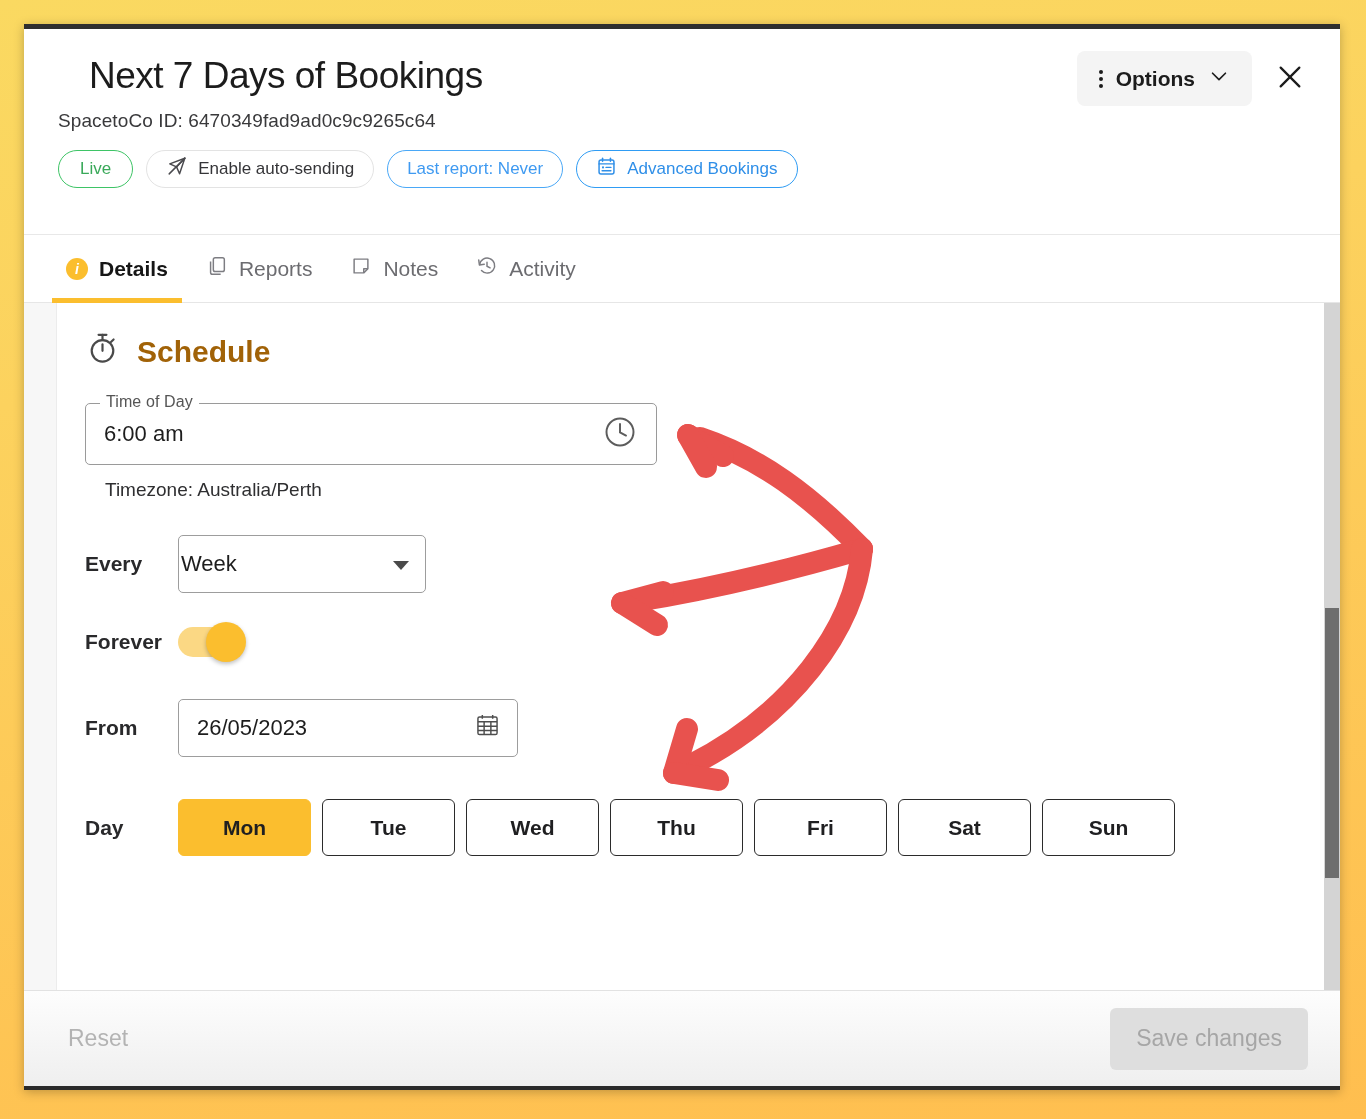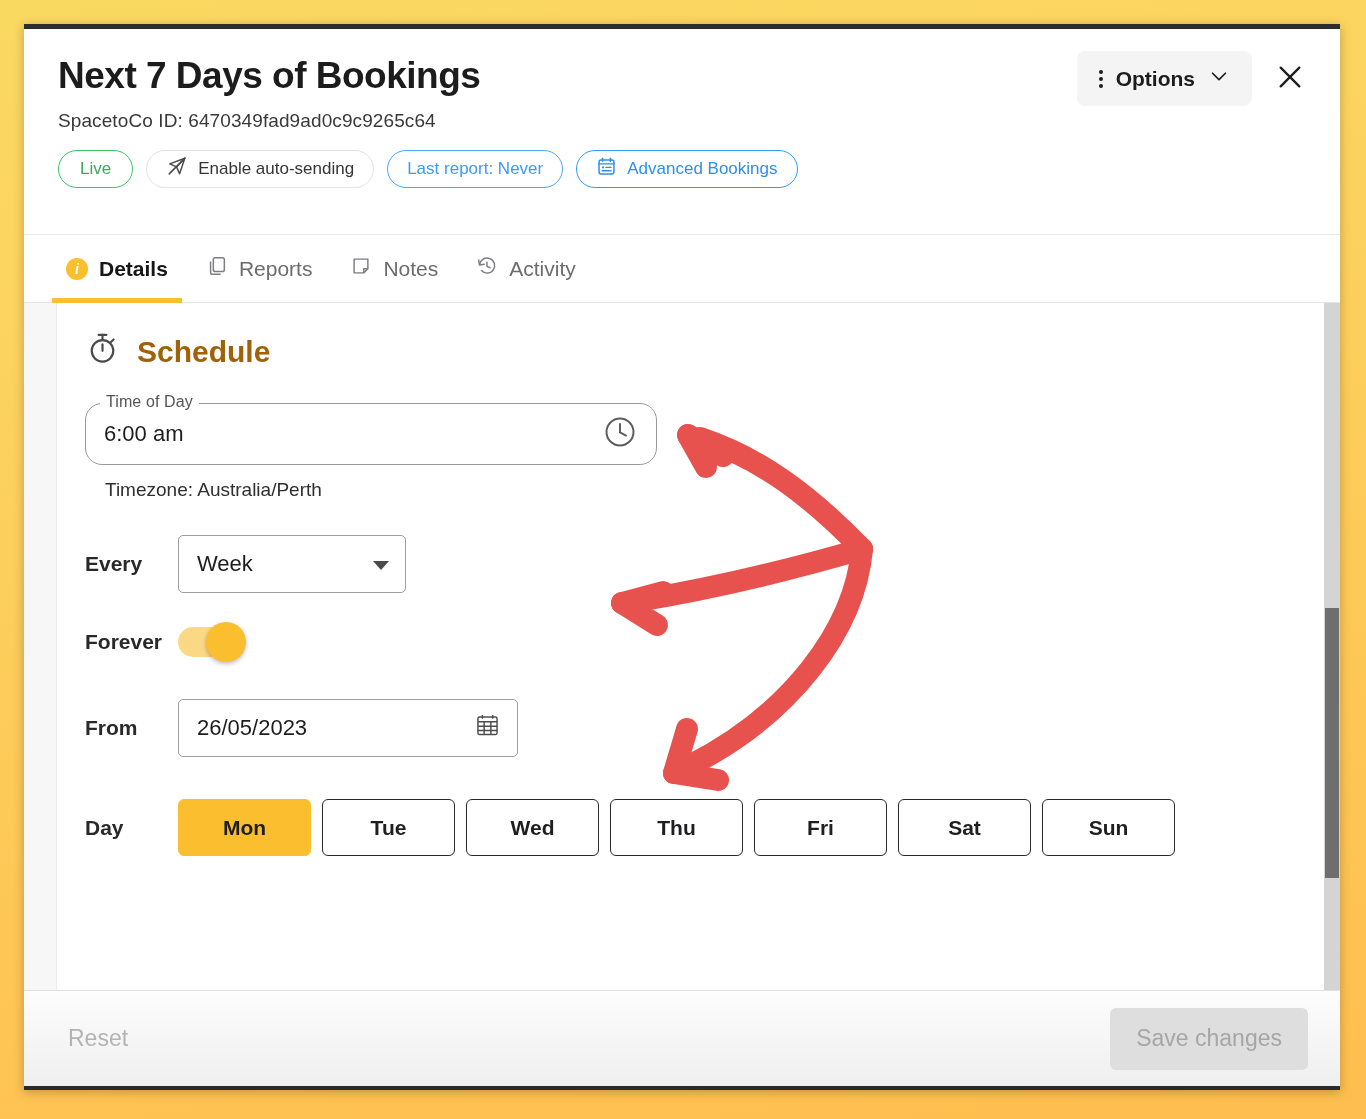--- a/index.html
+++ b/index.html
@@ -39,24 +39,25 @@
   
   .header {
     position: relative;
     padding: 26px 34px 0 34px;
     flex: 0 0 auto;
     height: 206px;
     border-bottom: 1px solid #e8e8e8;
   }
   .title {
     font-size: 37px;
-    font-weight: bold;
+    font-weight: normal;
     color: #1c1c1c;
     letter-spacing: -0.5px;
     line-height: 1.15;
+    margin-left: 31px;
   }
   .subtitle {
     margin-top: 12px;
     font-size: 19px;
     color: #39393b;
     letter-spacing: .1px;
   }
 
   .pill-row {
     margin-top: 18px;
@@ -184,21 +185,21 @@
     display: flex; align-items: center; gap: 17px;
     font-size: 30px; font-weight: bold; color: #a16207;
     margin-bottom: 30px;
   }
 
   .fieldset {
     position: relative;
     width: 572px;
     height: 62px;
     border: 1px solid #9a9a9a;
-    border-radius: 17px;
+    border-radius: 5px;
     display: flex;
     align-items: center;
     padding: 8px 18px;
     background: #fff;
   }
   .fieldset .legend {
     position: absolute;
     top: -11px; left: 14px;
     background: #fff;
     padding: 0 6px;
@@ -237,26 +238,26 @@
   .row { display: flex; align-items: center; margin-top: 34px; }
   .row-label {
     width: 93px;
     flex: 0 0 93px;
     font-size: 21px;
     font-weight: bold;
     color: #29292b;
   }
 
   .select {
-    width: 228px; height: 58px;
+    width: 248px; height: 58px;
     border: 1px solid #9d9d9d;
     border-radius: 5px;
     background: #fff;
     display: flex; align-items: center;
-    padding: 0 18px;
+    padding: 0 2px;
     font-size: 22px;
     color: #1d1d1d;
     position: relative;
     cursor: pointer;
   }
   .caret {
     position: absolute; right: 16px; top: 50%;
     width: 0; height: 0;
     margin-top: -3px;
     border-left: 8px solid transparent;

